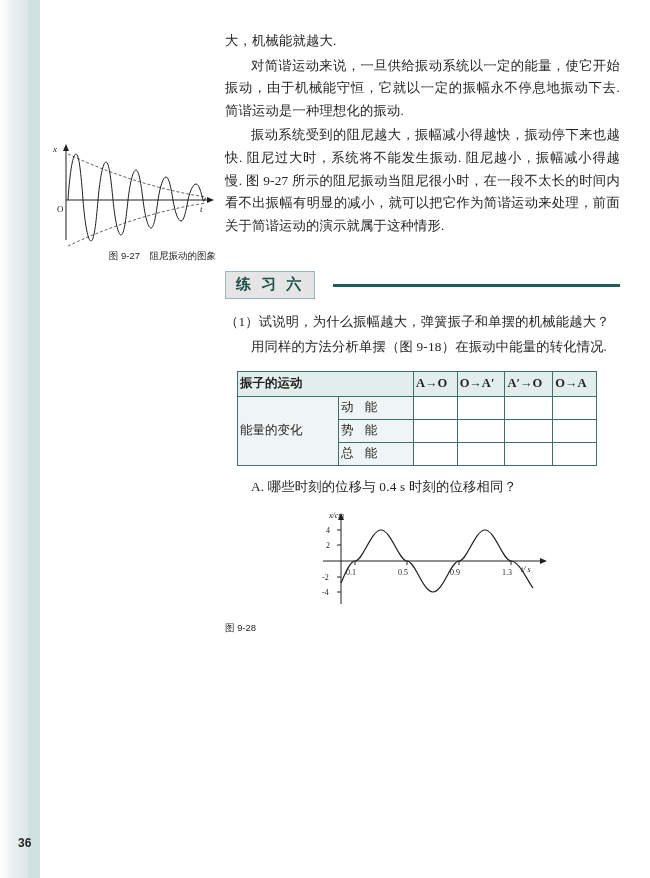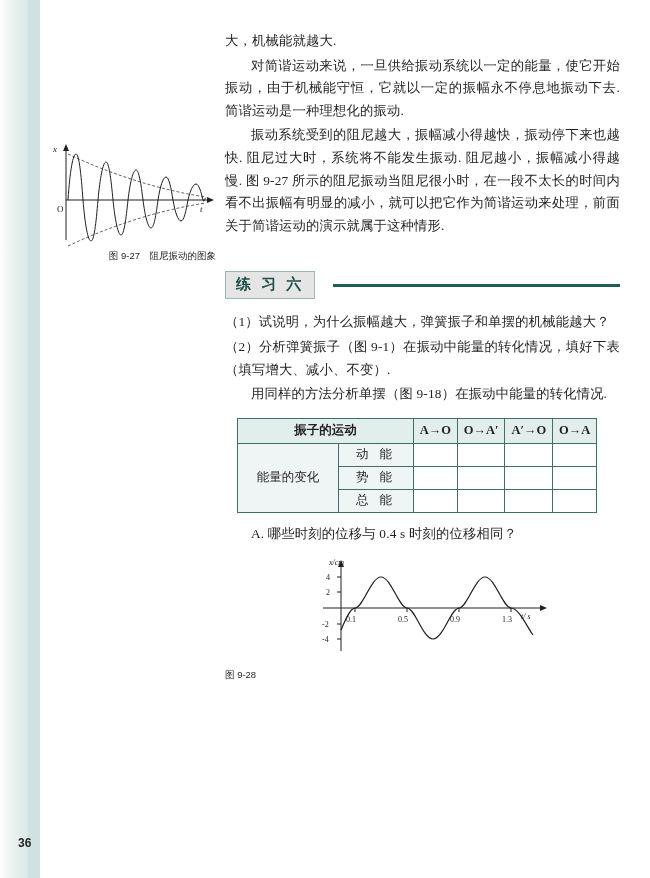--- a/index.html
+++ b/index.html
@@ -81,21 +81,20 @@
   
   table.energy{
     border-collapse:collapse;
     margin:12px 0 10px 12px;
     width:360px;
     background:#eef5f4;
     font-size:12.5px;
   }
   table.energy td,table.energy th{
     border:1px solid #3f6f6b;
-    text-align:center;
     height:22px;
     font-weight:normal;
     font-family:"Liberation Serif", serif;
     padding:0 2px;
   }
   table.energy thead td{
     font-weight:bold;
     background:#e2eeec;
     height:24px;
   }
@@ -165,21 +164,20 @@
 
 
   <p class="body indent">振动系统受到的阻尼越大，振幅减小得越快，振动停下来也越快. 阻尼过大时，系统将不能发生振动. 阻尼越小，振幅减小得越慢. 图 9-27 所示的阻尼振动当阻尼很小时，在一段不太长的时间内看不出振幅有明显的减小，就可以把它作为简谐运动来处理，前面关于简谐运动的演示就属于这种情形.</p>
 
   <div class="ex-head">
     <span class="ex-badge">练 习 六</span>
     <span class="ex-rule"></span>
   </div>
 
   <p class="body">（1）试说明，为什么振幅越大，弹簧振子和单摆的机械能越大？</p>
-  <p class="body">（2）分析弹簧振子（图 9-1）在振动中能量的转化情况，填好下表（填写增大、减小、不变）.</p>
   <p class="body small-ind">用同样的方法分析单摆（图 9-18）在振动中能量的转化情况.</p>
 
   <table class="energy">
     <thead>
       <tr>
         <td colspan="2">振子的运动</td>
         <td>A→O</td>
         <td>O→A′</td>
         <td>A′→O</td>
         <td>O→A</td>

